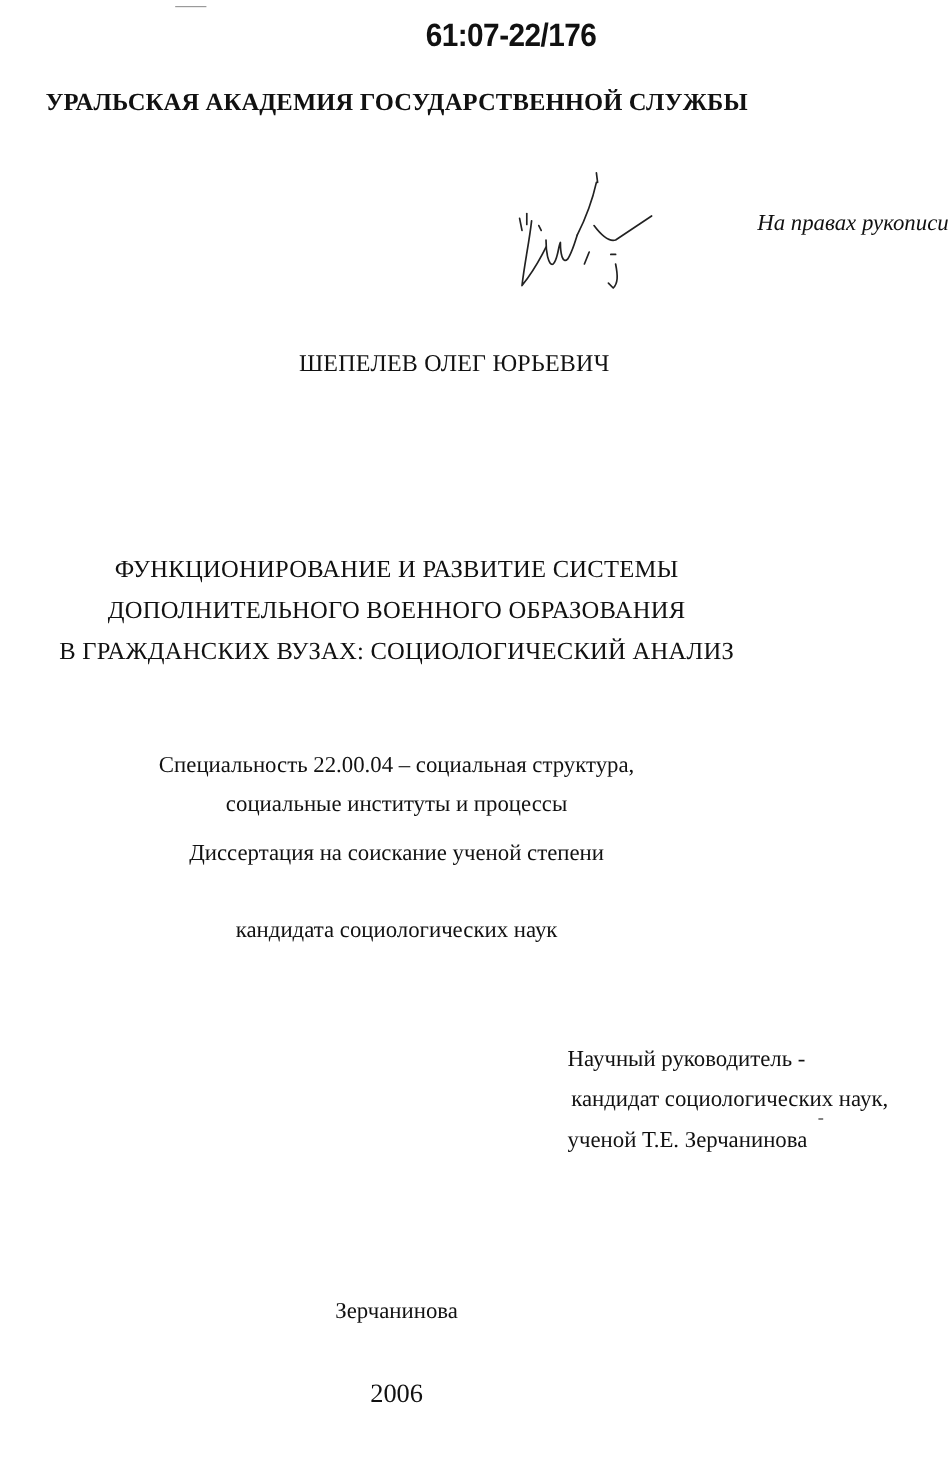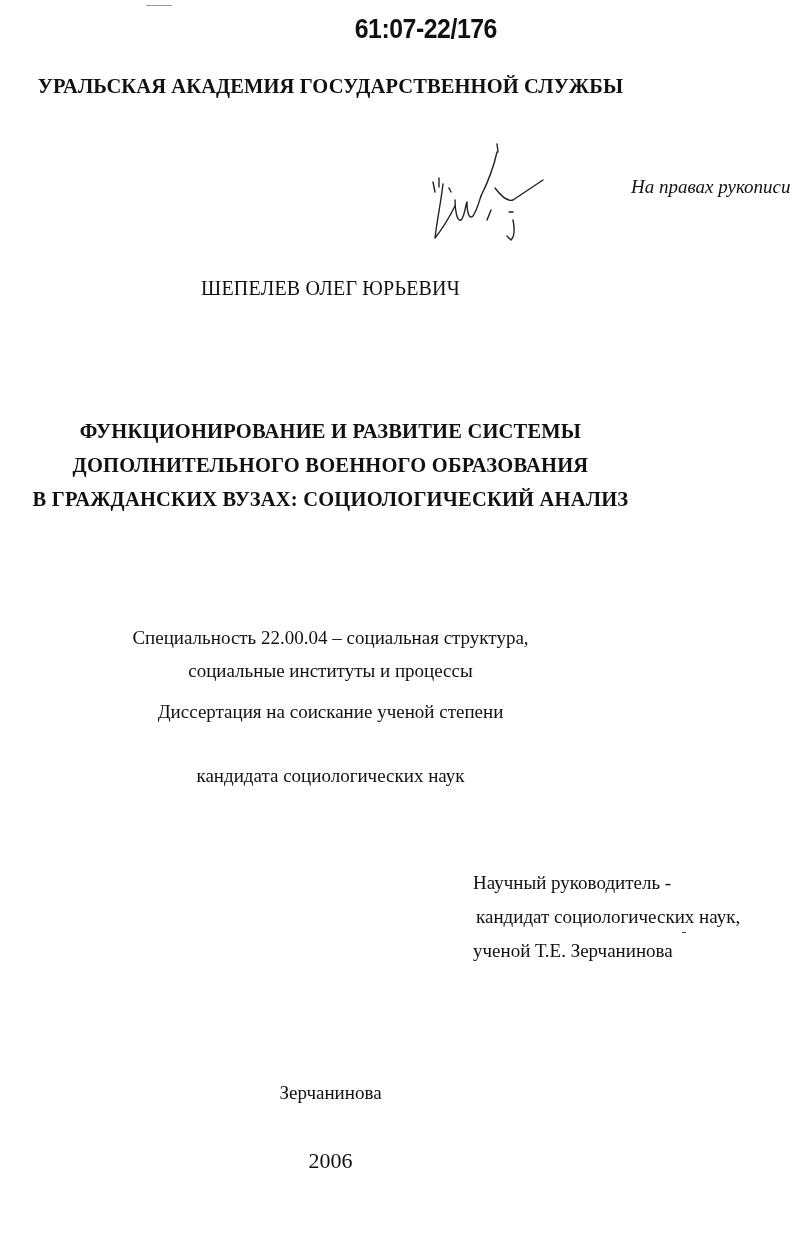--- a/index.html
+++ b/index.html
@@ -13,22 +13,22 @@
   .topmark { left: 146px; top: 5px; width: 26px; height: 1px; background: #9a9a9a; }
   .catalog {
     top: 14px; font-family: "Liberation Sans", "DejaVu Sans", sans-serif;
     font-size: 27px; font-weight: bold; letter-spacing: -0.5px; left: 0; width: 793px; text-align: center;
     transform: scaleX(0.92); transform-origin: 430px 0;
   }
   .catalog span { display: inline-block; margin-left: 58px; }
   .institution { top: 75px; font-size: 20.5px; font-weight: bold; letter-spacing: 0.1px; }
   .signature { left: 425px; top: 140px; width: 130px; height: 110px; }
   .rights { left: 584px; top: 176px; font-size: 19px; font-style: italic; margin-left: 47px; }
-  .author { top: 277px; font-size: 20px; letter-spacing: 0.2px; }
-  .title-line { font-size: 20.5px; font-weight: bold; letter-spacing: 0.2px; }
+  .author { top: 292px; font-size: 20px; letter-spacing: 0.2px; padding-left: 48px; }
+  .title-line { font-size: 20.5px; font-weight: normal; letter-spacing: 0.2px; margin-top: 44px; }
   .t1 { top: 420px; }
   .t2 { top: 454px; }
   .t3 { top: 488px; }
   .spec1 { top: 627px; font-size: 19px; }
   .spec2 { top: 660px; font-size: 19px; }
   .diss1 { top: 701px; font-size: 19px; }
   .diss2 { top: 765px; font-size: 19px; }
   .sup { left: 473px; font-size: 19px; font-family: Liberation Serif, serif; }
   .s1 { top: 872px; }
   .s2 { top: 906px; left: 476px; }

